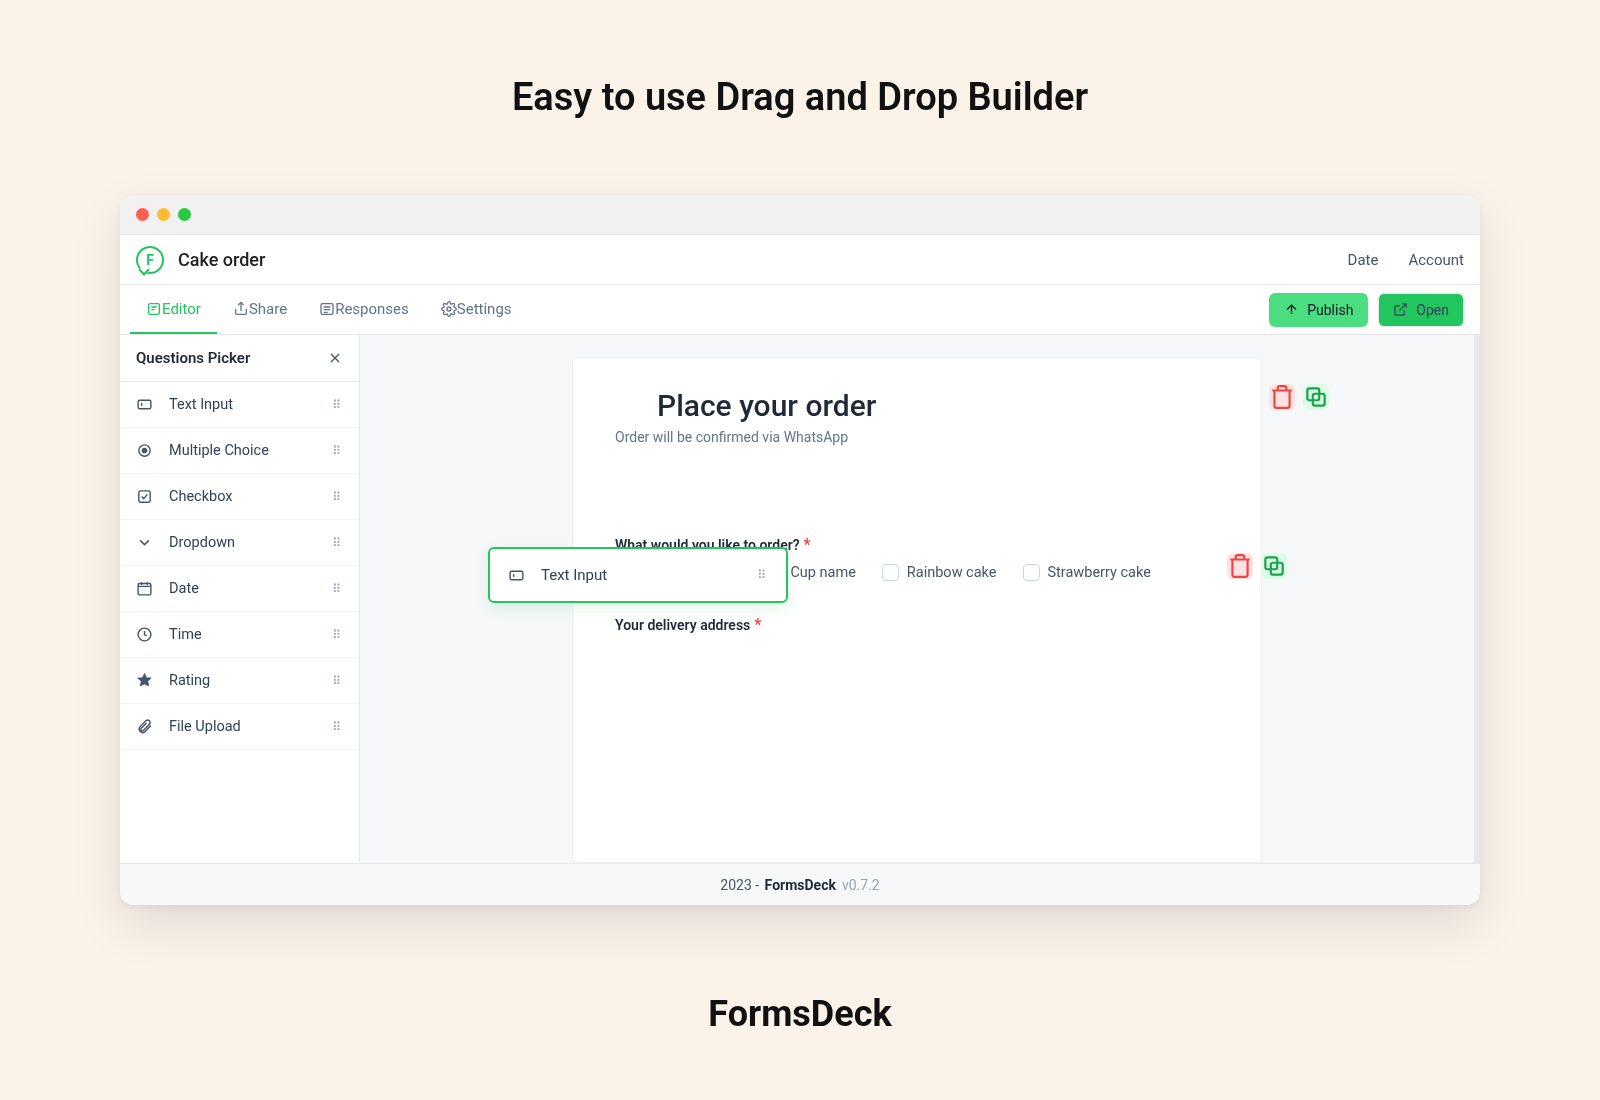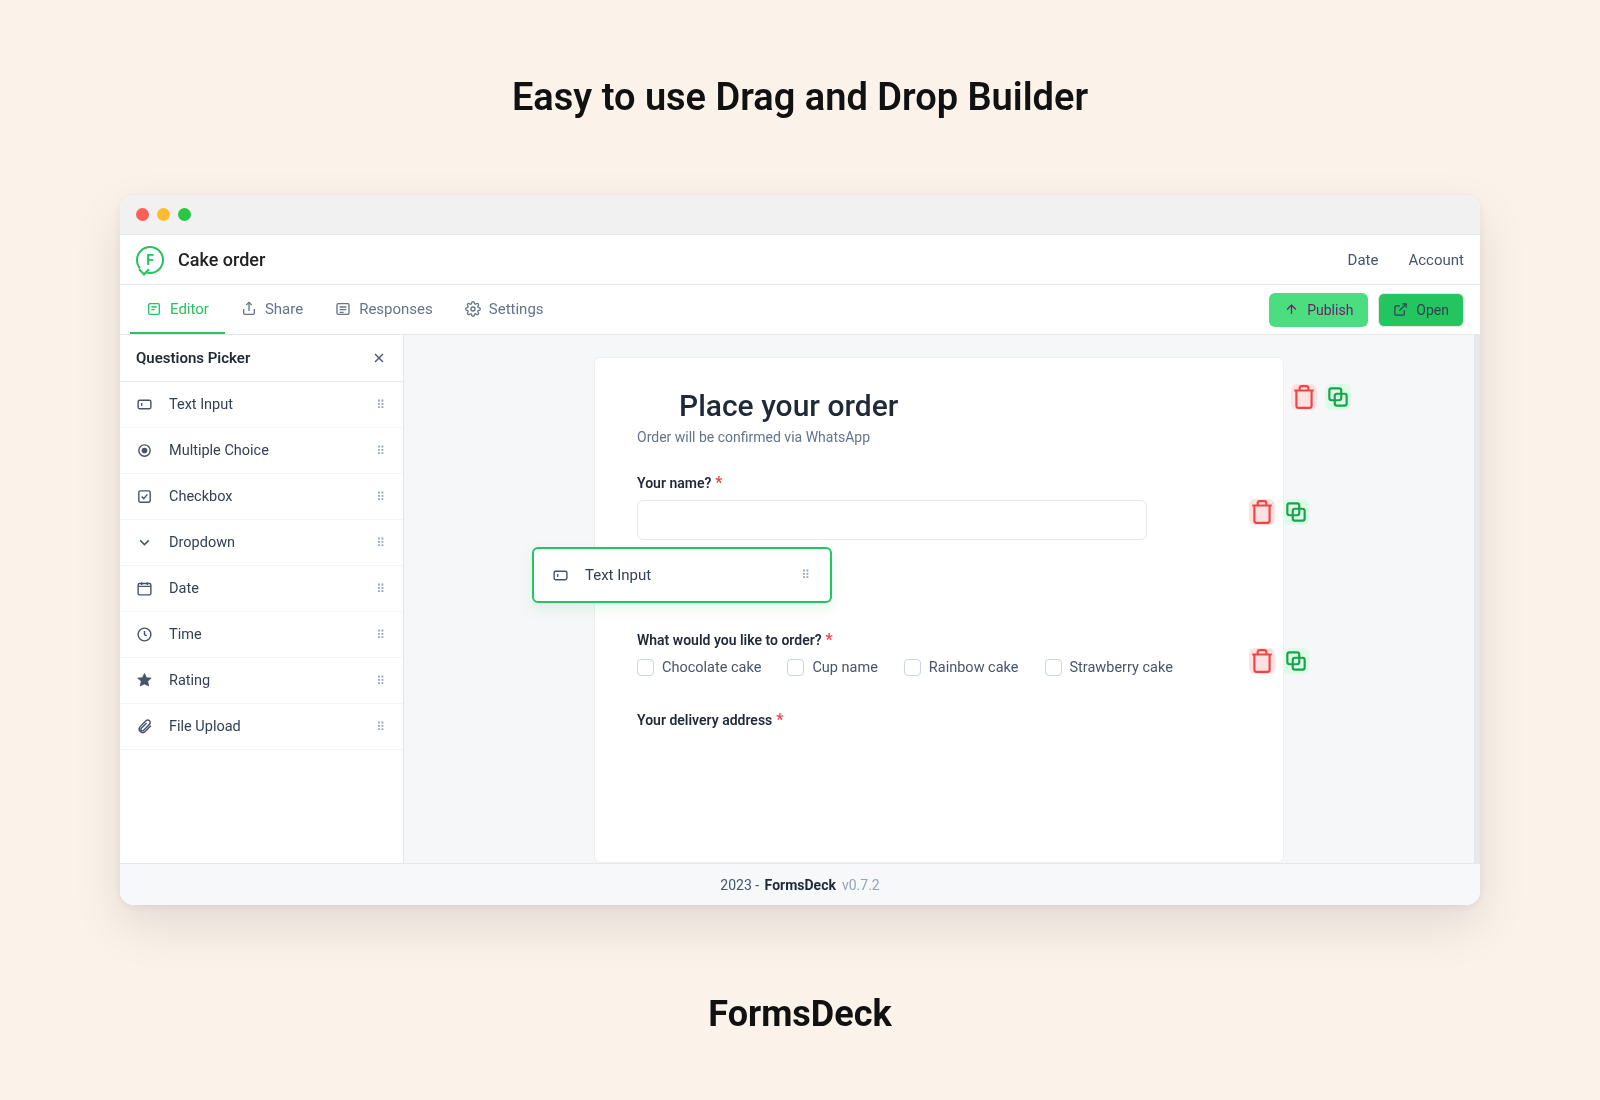--- a/index.html
+++ b/index.html
@@ -89,49 +89,48 @@
     height: 50px;
     border-bottom: 1px solid #e5e7eb;
     display:flex;
     align-items:stretch;
     padding: 0 10px;
     background:#fff;
   }
   .tab {
     display:flex; align-items:center;
     padding: 0 16px;
-    gap:8px;
     font-size:15px;
     color:#64748b;
     cursor:pointer;
     border-bottom: 2px solid transparent;
   }
   .tab.active { color:#22c55e; border-bottom-color:#22c55e; }
   .tab .ic { width:16px; height:16px; display:inline-flex; color:inherit;}
   .tabs-spacer { flex:1; }
   .tab-actions { display:flex; align-items:center; gap:10px; padding-right:6px; }
   .btn {
     height:34px; padding:0 14px; border-radius:6px;
     display:inline-flex; align-items:center; gap:8px;
     font-size:14px; cursor:pointer; border:1px solid transparent;
   }
-  .btn-primary { background:#4ade80; color:#701a75; }
+  .btn-primary { background:#4ade80; color:#0f172a; }
   .btn-ghost { background:#22c55e; border-color:#e5e7eb; color:#334155; }
   .btn .ic { width:15px; height:15px; }
 
   .main-area {
     flex:1;
     display:flex;
     min-height:0;
     position:relative;
     border-right: 6px solid #e5e7eb; 
   }
 
   .sidebar {
-    width: 284px;
+    width: 240px;
     background:#fff;
     border-right:1px solid #e5e7eb;
     display:flex; flex-direction:column;
   }
   .sidebar-title {
     font-size:15px; font-weight:600; color:#1f2937;
     padding: 14px 16px;
     border-bottom:1px solid #e5e7eb;
     display:flex; align-items:center;
   }
@@ -410,38 +409,20 @@
                 <svg viewBox="0 0 24 24" width="14" height="14" fill="none" stroke="currentColor" stroke-width="2">
                   <rect x="9" y="9" width="11" height="11" rx="2"></rect>
                   <rect x="4" y="4" width="11" height="11" rx="2"></rect>
                 </svg>
               </span>
           </div>
 
           <div class="form-title">Place your order</div>
           <div class="form-sub">Order will be confirmed via WhatsApp</div>
 
-          <div class="field" style="position:relative;">
-            <div class="hover-actions" style="top:26px; right:-68px;">
-              <span class="mini-btn mini-del">
-                  <svg viewBox="0 0 24 24" width="14" height="14" fill="none" stroke="currentColor" stroke-width="2">
-                    <path d="M3 6h18M8 6V4a2 2 0 0 1 2-2h4a2 2 0 0 1 2 2v2m3 0v14a2 2 0 0 1-2 2H7a2 2 0 0 1-2-2V6h14z"></path>
-                  </svg>
-                </span>
-              <span class="mini-btn mini-dup">
-                  <svg viewBox="0 0 24 24" width="14" height="14" fill="none" stroke="currentColor" stroke-width="2">
-                    <rect x="9" y="9" width="11" height="11" rx="2"></rect>
-                    <rect x="4" y="4" width="11" height="11" rx="2"></rect>
-                  </svg>
-                </span>
-            </div>
-            <span class="field-label">Your name?</span>
-            <span class="req"> *</span>
-            <div class="text-input"></div>
-          </div>
 
           <div class="field" style="position:relative; margin-top:90px;">
             <div class="hover-actions" style="top:18px; right:-68px;">
               <span class="mini-btn mini-del">
                   <svg viewBox="0 0 24 24" width="14" height="14" fill="none" stroke="currentColor" stroke-width="2">
                     <path d="M3 6h18M8 6V4a2 2 0 0 1 2-2h4a2 2 0 0 1 2 2v2m3 0v14a2 2 0 0 1-2 2H7a2 2 0 0 1-2-2V6h14z"></path>
                   </svg>
                 </span>
               <span class="mini-btn mini-dup">
                   <svg viewBox="0 0 24 24" width="14" height="14" fill="none" stroke="currentColor" stroke-width="2">

